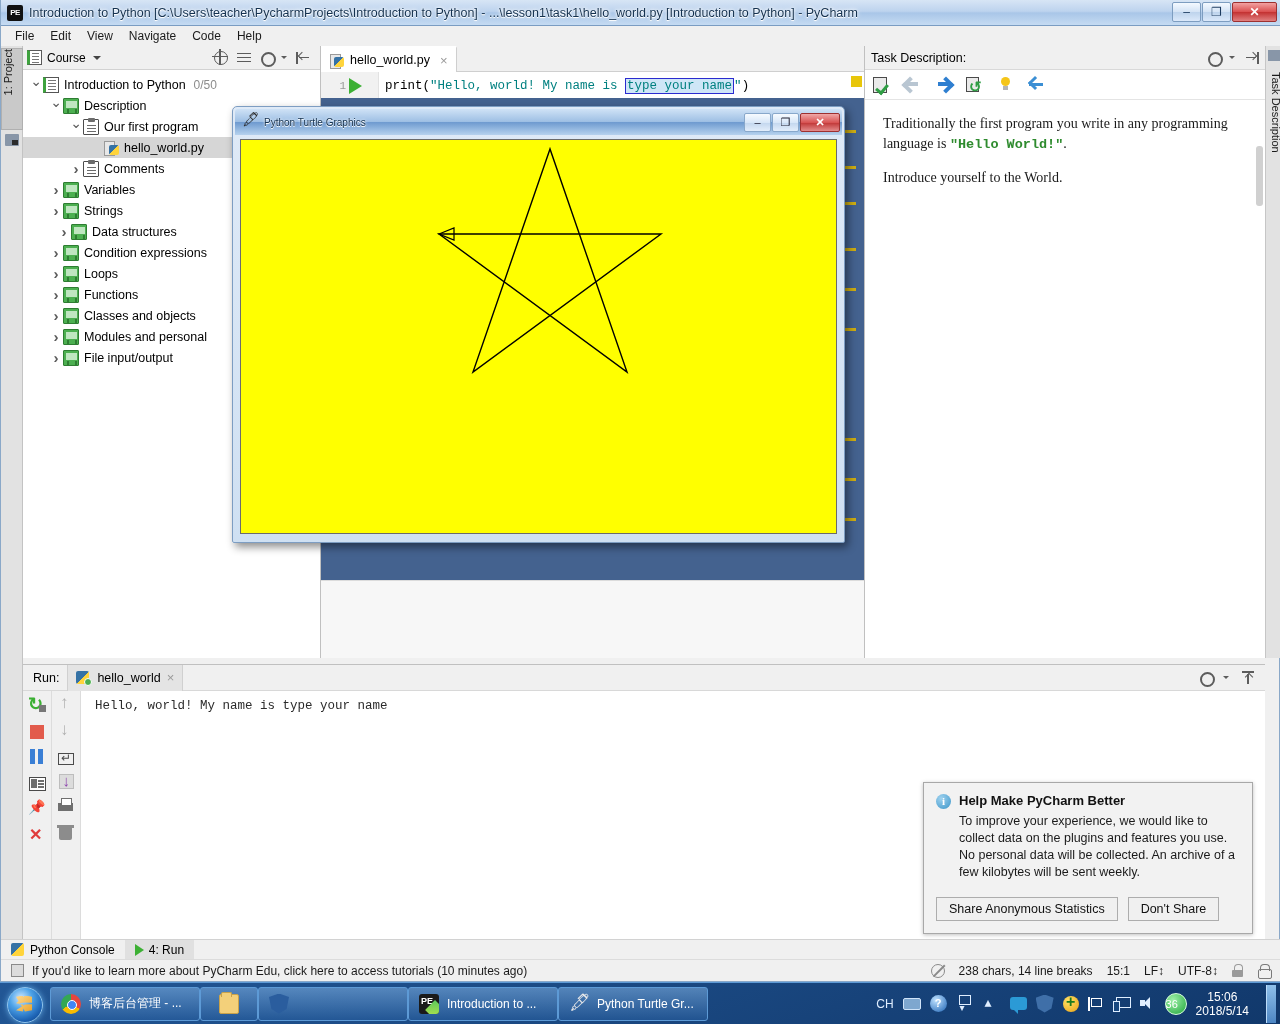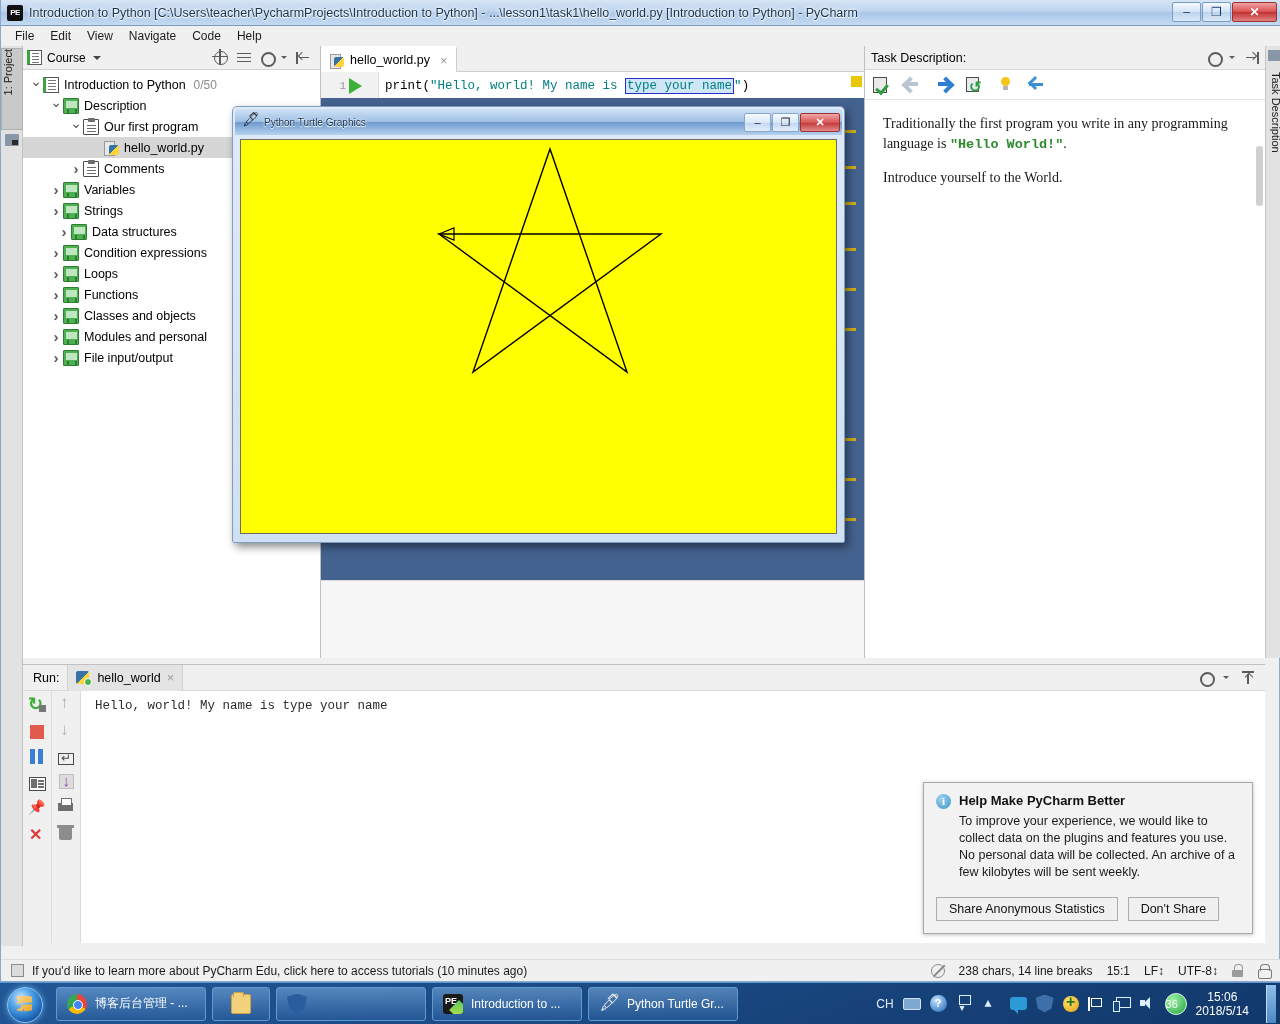--- a/index.html
+++ b/index.html
@@ -402,21 +402,21 @@
     box-shadow: 0 0 6px rgba(120,200,255,.7);
   }
   .start-orb::after{
     content:""; position:absolute; left:14px; top:11px; width:16px;height:16px;
     background:
       linear-gradient(135deg,#ffd78a,#f5a623) ;
     clip-path: polygon(0 8%,44% 0,44% 44%,0 48%, 56% 0,100% 8%,100% 46%,56% 44%, 0 52%,44% 56%,44% 100%,0 92%, 56% 56%,100% 54%,100% 92%,56% 100%);
     opacity:.95;
   }
   .tb-item {
-    height:34px; min-width:150px; margin-left:6px; padding:0 10px;
+    height:34px; min-width:150px; padding:0 10px;
     display:flex; align-items:center; gap:8px;
     background: linear-gradient(to bottom, rgba(130,180,230,.55), rgba(40,95,160,.55));
     border:1px solid #5d9ad6; border-radius:3px;
     color:#fff; font-size:12px; white-space:nowrap;
   }
   .tb-item.sm { min-width:58px; justify-content:center; }
   .tb-ico { width:20px;height:20px;flex:none;position:relative; }
   .ic-chrome { border-radius:50%; background: conic-gradient(#e8453c 0 33%, #f9bb00 33% 66%, #34a853 66% 100%); }
   .ic-chrome::after{content:"";position:absolute;left:6px;top:6px;width:8px;height:8px;border-radius:50%;background:#4285f4;border:1.5px solid #fff;}
   .ic-folder { background:#f3d07a; border:1px solid #c9a24a; border-radius:2px; }
@@ -699,20 +699,30 @@
         <span class="ic-info">i</span>
         <b>Help Make PyCharm Better</b>
       </div>
       <div class="notif-text" style="padding-left:23px">To improve your experience, we would like to collect data on the plugins and features you use. No personal data will be collected. An archive of a few kilobytes will be sent weekly.</div>
       <div class="notif-btns">
         <div class="nbtn">Share Anonymous Statistics</div>
         <div class="nbtn">Don't Share</div>
       </div>
     </div>
 
+    <div class="tool-tabs">
+      <div class="tool-tab">
+        <span class="tb-ico" style="width:14px;height:14px;position:relative"><span class="ic-pycon"></span></span>
+        <span>Python Console</span>
+      </div>
+      <div class="tool-tab active">
+        <span class="ic-runtri"></span>
+        <span>4: Run</span>
+      </div>
+    </div>
 
     <div class="statusbar">
       <span class="sb-msgicon"></span>
       <span>If you'd like to learn more about PyCharm Edu, click here to access tutorials (10 minutes ago)</span>
       <span class="sb-right">
         <span class="ic-noedit"></span>
         <span>238 chars, 14 line breaks</span>
         <span>15:1</span>
         <span>LF↕</span>
         <span>UTF-8↕</span>

